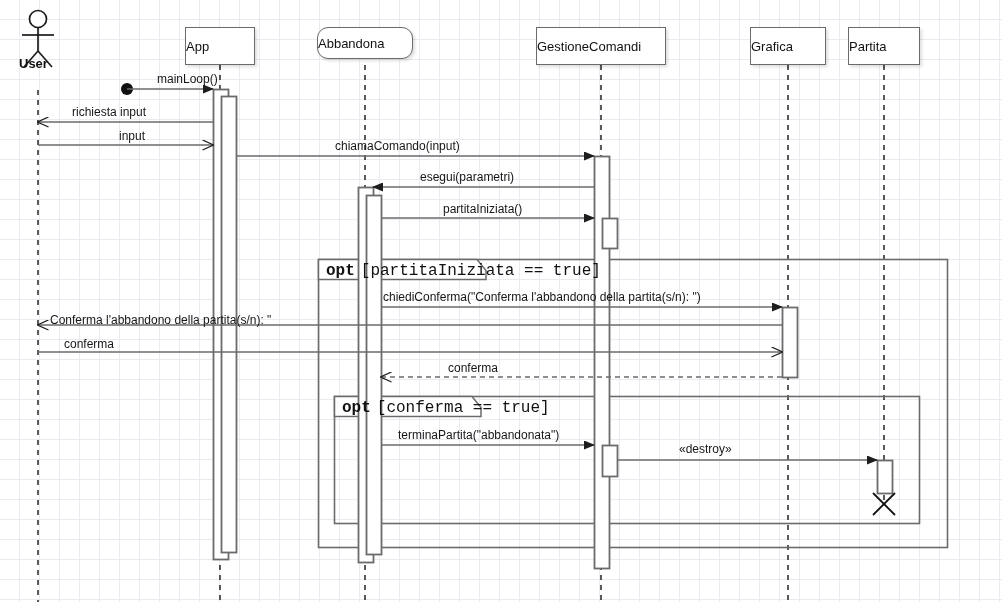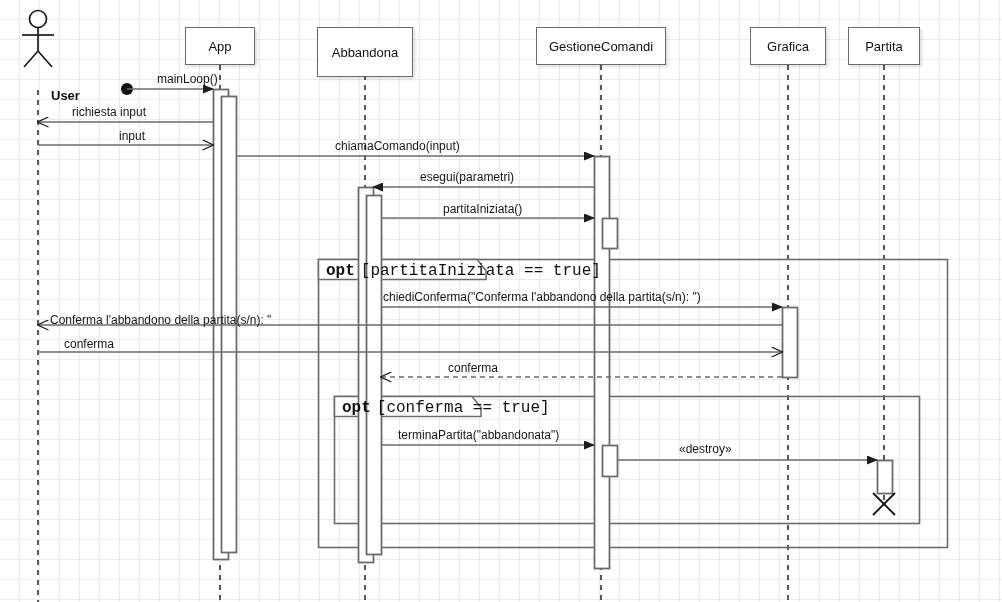--- a/index.html
+++ b/index.html
@@ -26,21 +26,21 @@
     position:absolute;left:0;top:0;
     width:1002px;height:602px;
     overflow:visible;
   }
   .lifeline-box{
     position:absolute;
     box-sizing:border-box;
     background:#ffffff;
     border:1.6px solid #6b6b6b;
     box-shadow:2px 2px 3px rgba(0,0,0,0.13);
-    display:flex;align-items:center;justify-content:center;
+    display:flex;align-items:center;
     font-family:"Liberation Sans", sans-serif;
     font-size:13px;
     color:#111111;
   }
   .actor-label{
     position:absolute;
     font-weight:bold;
     font-size:13px;
     color:#111111;
     font-family:"Liberation Sans", sans-serif;
@@ -129,21 +129,21 @@
     <g id="g-destroy">
         <line x1="873" y1="493" x2="895" y2="515" stroke="#111111" stroke-width="1.8"></line>
         <line x1="873" y1="515" x2="895" y2="493" stroke="#111111" stroke-width="1.8"></line>
       </g>
   </svg>
 
   <div id="boxes">
       <div class="lifeline-box" style="left: 185px; top: 27px; width: 70px; height: 38px;">
         <span>App</span>
       </div>
-      <div class="lifeline-box" style="left: 317px; top: 27px; width: 96px; height: 50px;">
+      <div class="lifeline-box" style="left: 317px; top: 27px; width: 96px; height: 32px; border-radius: 11px;">
         <span>Abbandona</span>
       </div>
       <div class="lifeline-box" style="left: 536px; top: 27px; width: 130px; height: 38px;">
         <span>GestioneComandi</span>
       </div>
       <div class="lifeline-box" style="left: 750px; top: 27px; width: 76px; height: 38px;">
         <span>Grafica</span>
       </div>
       <div class="lifeline-box" style="left: 848px; top: 27px; width: 72px; height: 38px;">
         <span>Partita</span>
@@ -161,14 +161,14 @@
       <div class="msg-label" style="left: 64px; top: 337px;">conferma</div>
       <div class="msg-label" style="left: 448px; top: 361px;">conferma</div>
       <div class="msg-label" style="left: 398px; top: 428px;">terminaPartita("abbandonata")</div>
       <div class="msg-label" style="left: 679px; top: 442px;">«destroy»</div>
     </div>
   <div id="fraglabels">
       <div class="frag-label" style="left: 326px; top: 262px;"><b>opt</b><span style="margin-left: 6px;">[partitaIniziata == true]</span></div>
       <div class="frag-label" style="left: 342px; top: 399px;"><b>opt</b><span style="margin-left: 6px; text-align: center;">[conferma == true]</span></div>
     </div>
 
-  <div class="actor-label" id="actor-label" style="left:19px;top:88px;padding-left:32px;">User</div>
+  <div class="actor-label" id="actor-label" style="left:19px;top:56px;">User</div>
 </div>
 
 </body></html>

